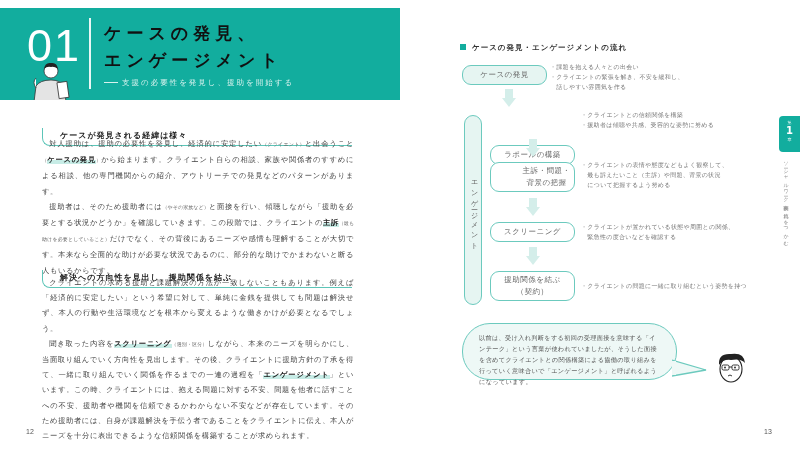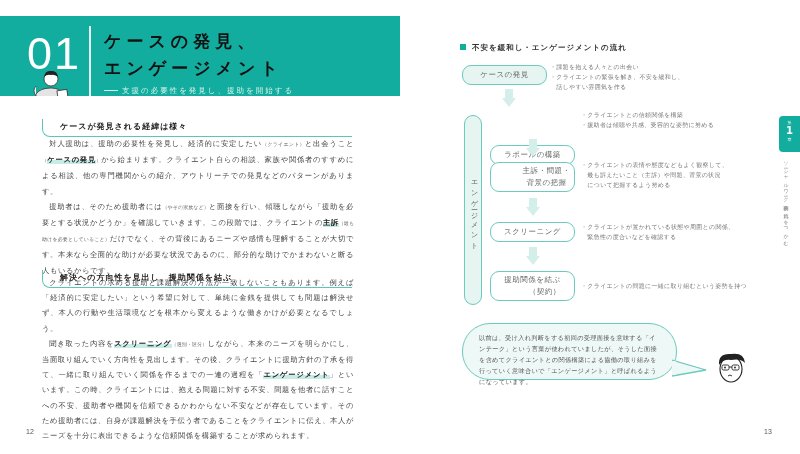--- a/index.html
+++ b/index.html
@@ -4,21 +4,21 @@
   <style>
     * { box-sizing: border-box; margin: 0; padding: 0; }
     html, body { width: 800px; height: 454px; overflow: hidden; background: #ffffff; }
     body { font-family: "DejaVu Sans", sans-serif; color: #333; position: relative; }
 
     .page { position: absolute; top: 0; height: 454px; background: #fff; }
     .page-left { left: 0; width: 400px; }
     .page-right { left: 400px; width: 400px; }
 
     
-    .header-band { position: absolute; left: 0; top: 16px; width: 400px; height: 80px; background: #12ad9e; overflow: hidden; }
+    .header-band { position: absolute; left: 0; top: 8px; width: 400px; height: 92px; background: #12ad9e; overflow: hidden; }
     .chapter-num { position: absolute; left: 27px; top: 12px; font-family: "Liberation Sans", sans-serif; font-size: 45px; color: #fff; letter-spacing: 2px; font-weight: 300; }
     .header-divider { position: absolute; left: 89px; top: 10px; width: 2px; height: 71px; background: #e8f7f5; }
     .header-title { position: absolute; left: 104px; top: 12px; font-size: 17px; font-weight: bold; color: #111; letter-spacing: 5px; line-height: 27px; }
     .header-sub { position: absolute; left: 104px; top: 70px; font-size: 7.5px; color: #d7f2ee; letter-spacing: 2px; }
     .header-sub .dash { display: inline-block; width: 14px; height: 1px; background: #d7f2ee; vertical-align: middle; margin-right: 4px; }
     .person { position: absolute; left: 26px; top: 50px; width: 50px; height: 44px; }
 
     
     .sec-head { position: absolute; left: 42px; width: 310px; height: 18px; }
     .sec-head .bracket { position: absolute; left: 0; top: 0; width: 310px; height: 18px; border-left: 1.5px solid #5cc5b8; border-bottom: 1.5px solid #5cc5b8; border-bottom-left-radius: 8px; }
@@ -67,21 +67,21 @@
     <div class="header-sub"><span class="dash"></span><span>支援の必要性を発見し、援助を開始する</span></div>
     <svg class="person" viewBox="0 0 50 44">
       <path d="M8 44 L10 28 Q14 22 25 22 Q34 22 38 28 L40 44 Z" fill="#e4e4e4" stroke="#333" stroke-width="0.8"></path>
       <circle cx="25" cy="13" r="7" fill="#fff" stroke="#333" stroke-width="0.8"></circle>
       <path d="M18 11 Q19 4 25 5 Q31 4 32 11 Q28 8 25 9 Q21 8 18 11Z" fill="#222"></path>
       <rect x="32" y="24" width="10" height="16" fill="#fff" stroke="#333" stroke-width="0.8" transform="rotate(-8 37 32)"></rect>
       <path d="M10 30 Q6 24 10 20" stroke="#333" stroke-width="0.8" fill="#fff"></path>
     </svg>
   </div>
 
-  <div class="sec-head" style="top:119px;">
+  <div class="sec-head" style="top:128px;">
     <div class="bracket"></div>
     <div class="label">ケースが発見される経緯は様々</div>
   </div>
   <div class="body-text" style="top:136px;">
     <p><span>対人援助は、援助の必要性を発見し、経済的に安定したい</span><span class="small">（クライエント）</span><span>と出会うこと</span><span class="small">（</span><span class="em">ケースの発見</span><span class="small">）</span><span>から始まります。クライエント自らの相談、家族や関係者のすすめによる相談、他の専門機関からの紹介、アウトリーチでの発見などのパターンがあります。</span></p>
     <p><span>援助者は、そのため援助者には</span><span class="small">（やその家族など）</span><span>と面接を行い、傾聴しながら「援助を必要とする状況かどうか」を確認していきます。この段階では、クライエントの</span><span class="em">主訴</span><span class="small">（最も助けを必要としていること）</span><span>だけでなく、その背後にあるニーズや感情も理解することが大切です。本来なら全面的な助けが必要な状況であるのに、部分的な助けでかまわないと断る人もいるからです。</span></p>
   </div>
 
   <div class="sec-head" style="top:250px;margin-top:20px;">
     <div class="bracket"></div>
@@ -89,21 +89,21 @@
   </div>
   <div class="body-text" style="top:275px;">
     <p><span>クライエントの求める援助と課題解決の方法が一致しないこともあります。例えば「経済的に安定したい」という希望に対して、単純に金銭を提供しても問題は解決せず、本人の行動や生活環境などを根本から変えるような働きかけが必要となるでしょう。</span></p>
     <p><span>聞き取った内容を</span><span class="em">スクリーニング</span><span class="small">（選別・区分）</span><span>しながら、本来のニーズを明らかにし、当面取り組んでいく方向性を見出します。その後、クライエントに援助方針の了承を得て、一緒に取り組んでいく関係を作るまでの一連の過程を「</span><span class="em">エンゲージメント</span><span>」といいます。この時、クライエントには、抱える問題に対する不安、問題を他者に話すことへの不安、援助者や機関を信頼できるかわからない不安などが存在しています。そのため援助者には、自身が課題解決を手伝う者であることをクライエントに伝え、本人がニーズを十分に表出できるような信頼関係を構築することが求められます。</span></p>
   </div>
 
   <div class="page-num" style="left:26px; top:428px;">12</div>
 </div>
 
 <div class="page page-right">
-  <div class="fig-title"><span class="sq"></span><span>不安を緩和し・エンゲージメントの流れ</span></div>
+  <div class="fig-title"><span class="sq"></span><span>ケースの発見・エンゲージメントの流れ</span></div>
 
   <div class="engage-bar"></div>
   <div class="engage-label">エンゲージメント</div>
 
   <div class="fbox first" style="left:62px; top:65px; width:85px; height:20px;">
       <span>ケースの発見</span>
     </div>
   <div class="fnote" style="left:150px; top:62px;">
       <div>・課題を抱える人々との出会い</div>
       <div>・クライエントの緊張を解き、不安を緩和し、</div>
@@ -132,21 +132,21 @@
 
   <div class="fbox" style="left:90px; top:222px; width:85px; height:20px;">
       <span>スクリーニング</span>
     </div>
   <div class="fnote" style="left:181px; top:222px;">
       <div>・クライエントが置かれている状態や周囲との関係、</div>
       <div>　緊急性の度合いなどを確認する</div>
     </div>
   <div class="arrow" style="left:126px; top:247px;"></div>
 
-  <div class="fbox" style="left:90px; top:271px; width:85px; height:30px;text-align:right;">
+  <div class="fbox" style="left:90px; top:271px; width:85px; height:30px;">
       <span>援助関係を結ぶ<br>（契約）</span>
     </div>
   <div class="fnote" style="left:181px; top:281px;">
       <div>・クライエントの問題に一緒に取り組むという姿勢を持つ</div>
     </div>
 
   <div class="page-num" style="left:364px; top:428px;">13</div>
 </div>
 
 <div class="bubble"><span>以前は、受け入れ判断をする初回の受理面接を意味する「インテーク」という言葉が使われていましたが、そうした面接を含めてクライエントとの関係構築による協働の取り組みを行っていく意味合いで「エンゲージメント」と呼ばれるようになっています。</span></div>

